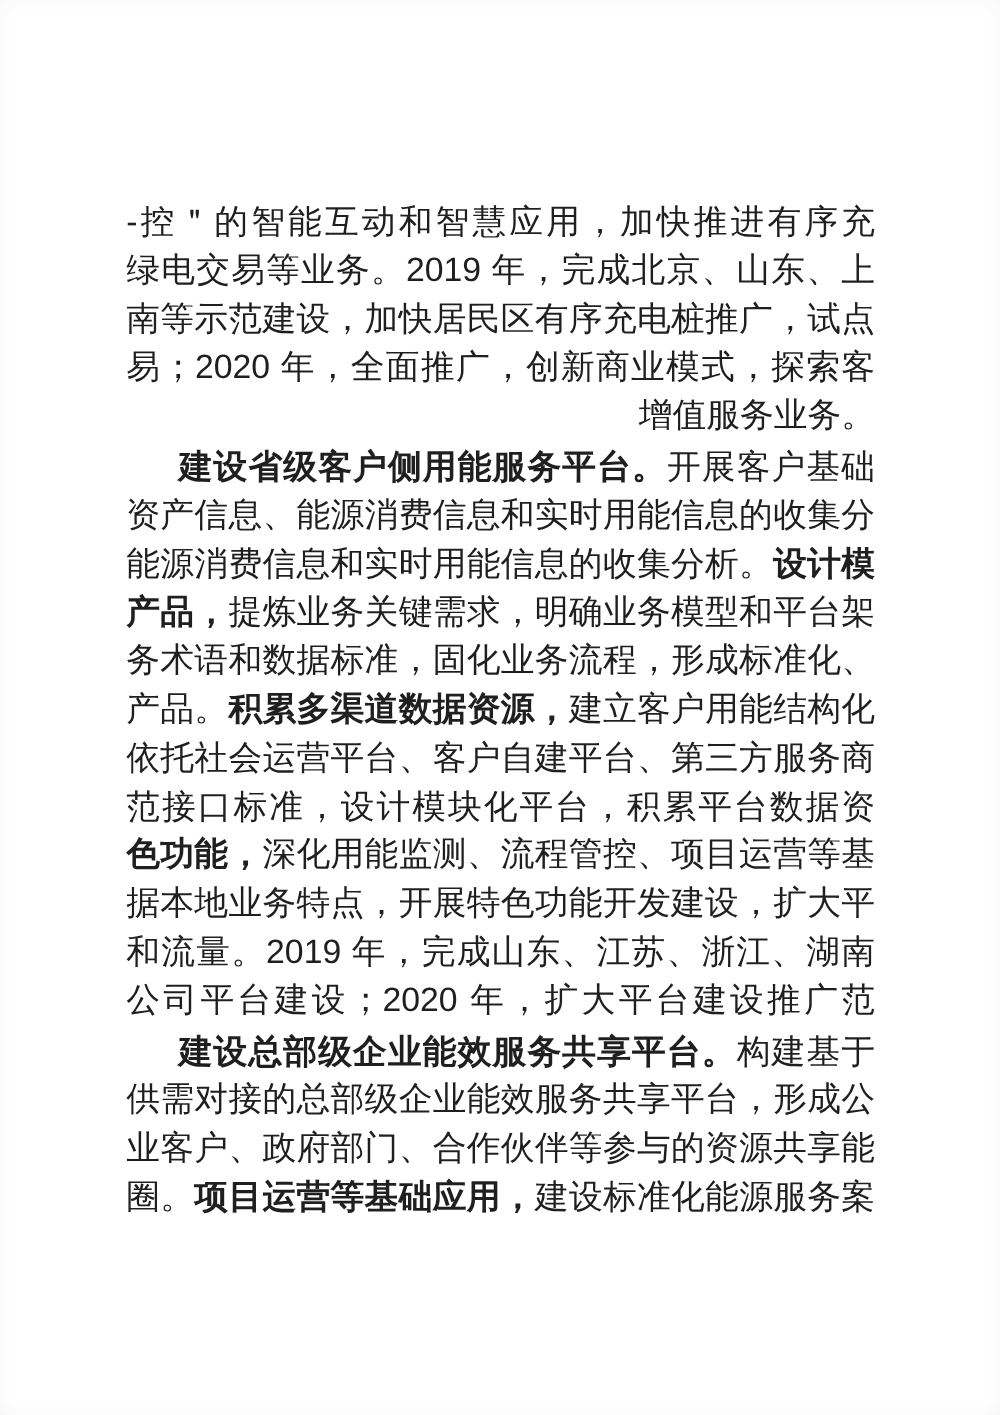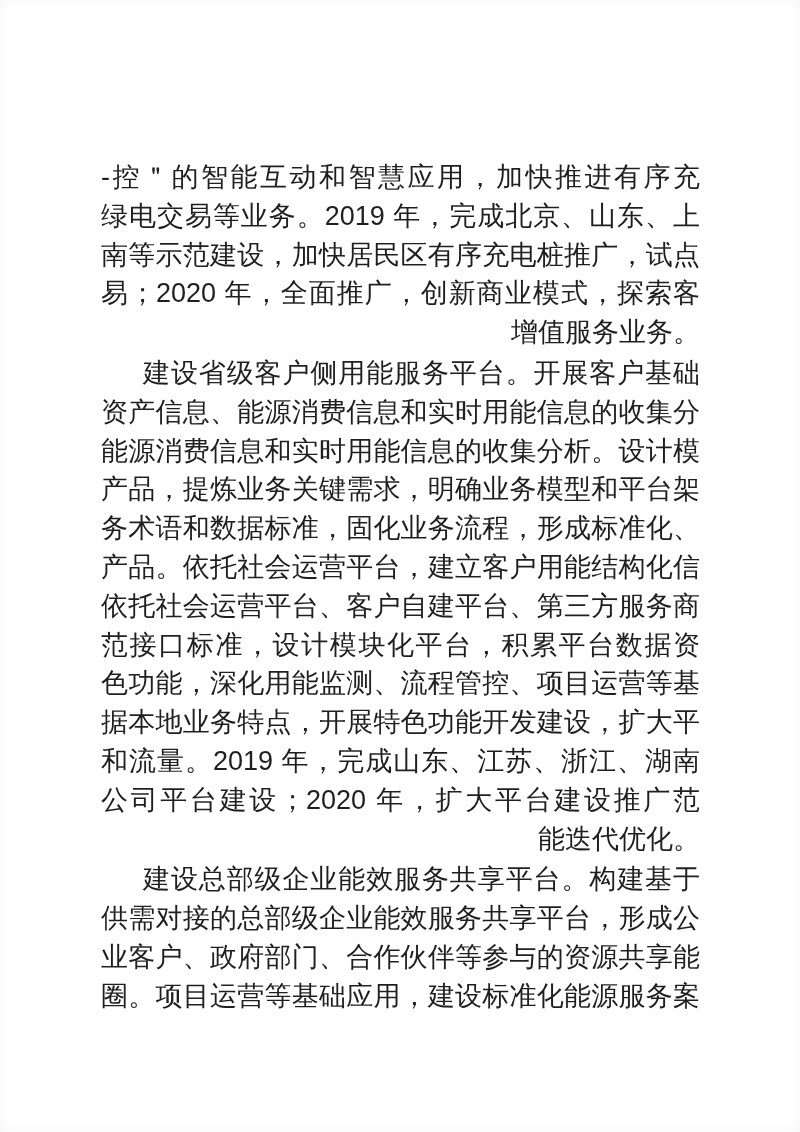--- a/index.html
+++ b/index.html
@@ -40,49 +40,48 @@
     text-align: right;
   }
   .line.justify {
     text-align: justify;
     text-align-last: justify;
     text-justify: inter-character;
   }
   .line.indent {
     padding-left: 42px;
   }
-  .seg-bold { font-weight: 400; }
+  .seg-bold { font-weight: 700; }
   .seg-regular { font-weight: 400; }
 </style>
 </head>
 <body>
 
 <div class="canvas" style="background: rgb(255, 255, 255);">
   <div class="text-block" id="text-block" style="color: rgb(31, 31, 31);">
       <div class="paragraph">
         <div class="line justify"><span class="seg-regular">-控＂的智能互动和智慧应用，加快推进有序充电、储能云网、</span></div>
         <div class="line justify"><span class="seg-regular">绿电交易等业务。2019 年，完成北京、山东、上海、江苏、河</span></div>
         <div class="line justify"><span class="seg-regular">南等示范建设，加快居民区有序充电桩推广，试点开展绿电交</span></div>
         <div class="line justify"><span class="seg-regular">易；2020 年，全面推广，创新商业模式，探索客户侧智慧能源</span></div>
         <div class="line"><span class="seg-regular">增值服务业务。</span></div>
       </div>
       <div class="paragraph">
         <div class="line justify indent"><span class="seg-bold">建设省级客户侧用能服务平台。</span><span class="seg-regular">开展客户基础信息、设备</span></div>
         <div class="line justify"><span class="seg-regular">资产信息、能源消费信息和实时用能信息的收集分析，支撑省</span></div>
         <div class="line justify"><span class="seg-regular">能源消费信息和实时用能信息的收集分析。</span><span class="seg-bold">设计模块化平台</span></div>
         <div class="line justify"><span class="seg-bold">产品，</span><span class="seg-regular">提炼业务关键需求，明确业务模型和平台架构，规范业</span></div>
         <div class="line justify"><span class="seg-regular">务术语和数据标准，固化业务流程，形成标准化、模块化服务</span></div>
-        <div class="line justify"><span class="seg-regular">产品。</span><span class="seg-bold">依托社会运营平台，</span><span class="seg-regular">建立客户用能结构化信息档案，</span></div>
+        <div class="line justify"><span class="seg-regular">产品。</span><span class="seg-bold">积累多渠道数据资源，</span><span class="seg-regular">建立客户用能结构化信息档案，</span></div>
         <div class="line justify"><span class="seg-regular">依托社会运营平台、客户自建平台、第三方服务商平台等，规</span></div>
         <div class="line justify"><span class="seg-regular">范接口标准，设计模块化平台，积累平台数据资源。</span></div>
         <div class="line justify"><span class="seg-bold">色功能，</span><span class="seg-regular">深化用能监测、流程管控、项目运营等基础应用，根</span></div>
         <div class="line justify"><span class="seg-regular">据本地业务特点，开展特色功能开发建设，扩大平台受众规模</span></div>
         <div class="line justify"><span class="seg-regular">和流量。2019 年，完成山东、江苏、浙江、湖南等 4 家试点省</span></div>
         <div class="line justify"><span class="seg-regular">公司平台建设；2020 年，扩大平台建设推广范围，推进平台功</span></div>
-        <div class="line"><span class="seg-regular">能迭代优化。</span></div>
       </div>
       <div class="paragraph">
         <div class="line justify indent"><span class="seg-bold">建设总部级企业能效服务共享平台。</span><span class="seg-regular">构建基于信息共享、</span></div>
         <div class="line justify"><span class="seg-regular">供需对接的总部级企业能效服务共享平台，形成公司主导，企</span></div>
         <div class="line justify"><span class="seg-regular">业客户、政府部门、合作伙伴等参与的资源共享能源服务生态</span></div>
         <div class="line justify"><span class="seg-regular">圈。</span><span class="seg-bold">项目运营等基础应用，</span><span class="seg-regular">建设标准化能源服务案例库，支</span></div>
       </div>
     </div>
 </div>
 

